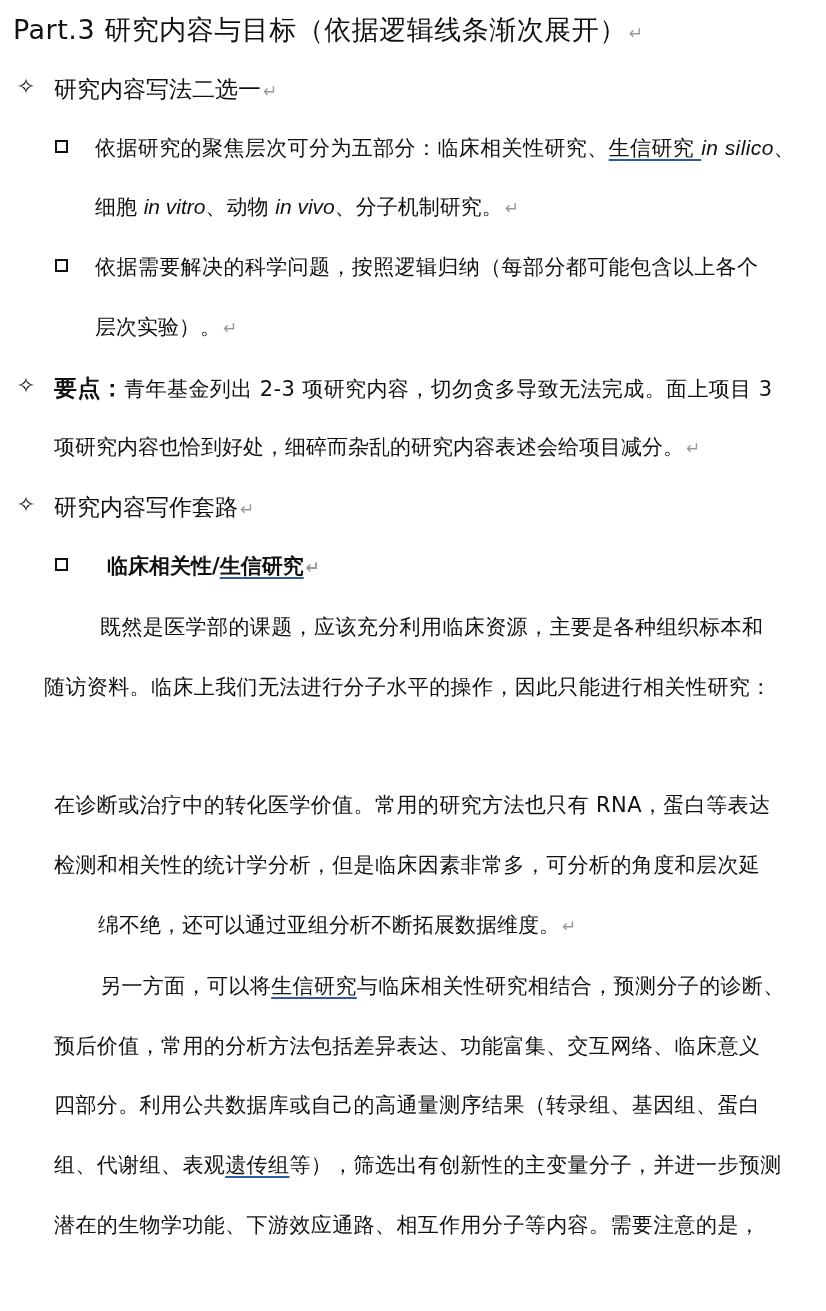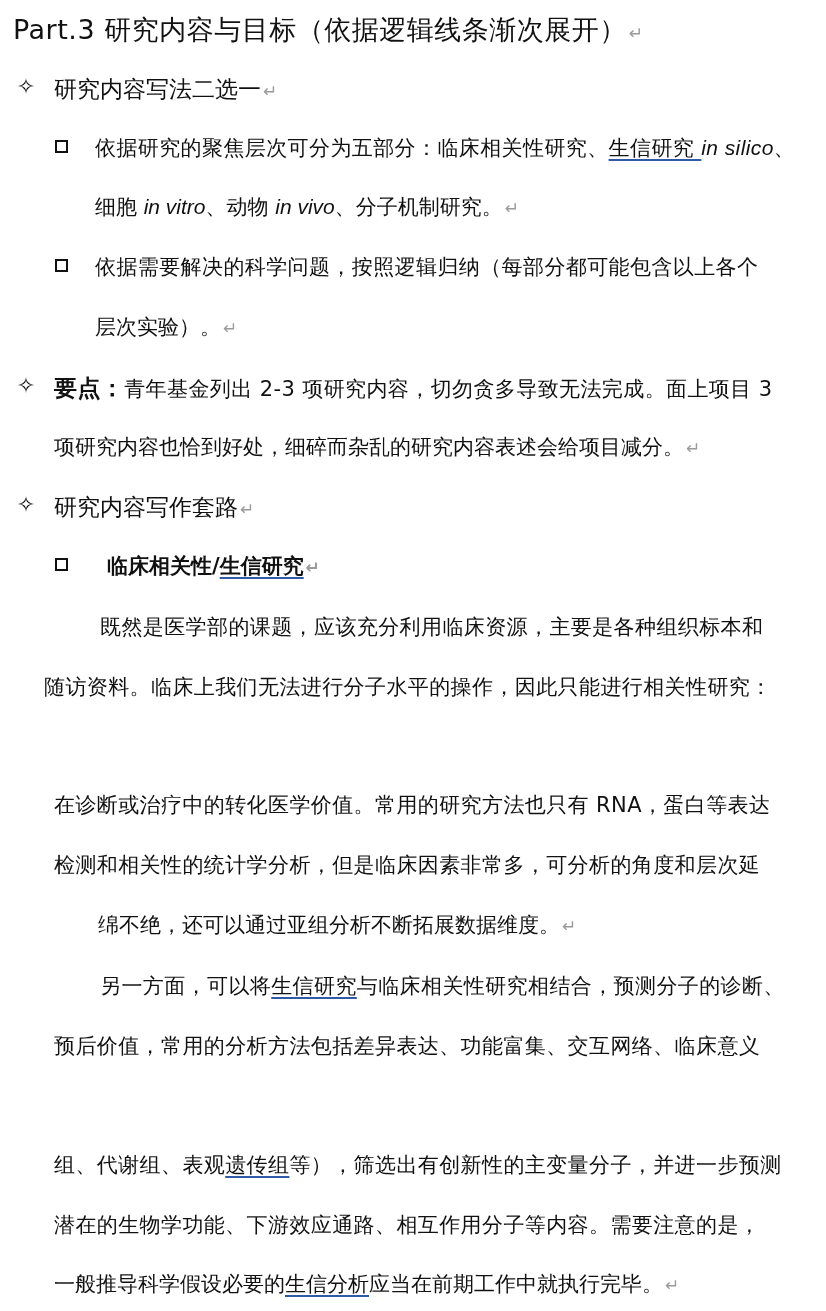--- a/index.html
+++ b/index.html
@@ -79,21 +79,19 @@
   <div class="line just" style="left:54px; top:850px;">检测和相关性的统计学分析，但是临床因素非常多，可分析的角度和层次延</div>
   <div class="line just" style="left:54px; top:790px;">在诊断或治疗中的转化医学价值。常用的研究方法也只有 RNA，蛋白等表达</div>
   <div class="line" style="left:54px; top:910px;margin-left:44px;">
     <span>绵不绝，还可以通过亚组分析不断拓展数据维度。</span><span class="para-mark">↵</span>
   </div>
 
   <div class="line just" style="left:100px; top:971px;">
     <span>另一方面，可以将</span><span class="ul">生信研究</span><span>与临床相关性研究相结合，预测分子的诊断、</span>
   </div>
   <div class="line just" style="left:54px; top:1031px;">预后价值，常用的分析方法包括差异表达、功能富集、交互网络、临床意义</div>
+  <div class="line just" style="left:54px; top:1090px;">四部分。利用公共数据库或自己的高通量测序结果（转录组、基因组、蛋白</div>
   <div class="line just" style="left:54px; top:1150px;">
     <span>组、代谢组、表观</span><span class="ul">遗传组</span><span>等），筛选出有创新性的主变量分子，并进一步预测</span>
   </div>
   <div class="line just" style="left:54px; top:1210px;">潜在的生物学功能、下游效应通路、相互作用分子等内容。需要注意的是，</div>
-  <div class="line" style="left:54px; top:1269px;">
-    <span>一般推导科学假设必要的</span><span class="ul">生信分析</span><span>应当在前期工作中就执行完毕。</span><span class="para-mark">↵</span>
-  </div>
 
 </div>
 
 </body></html>

